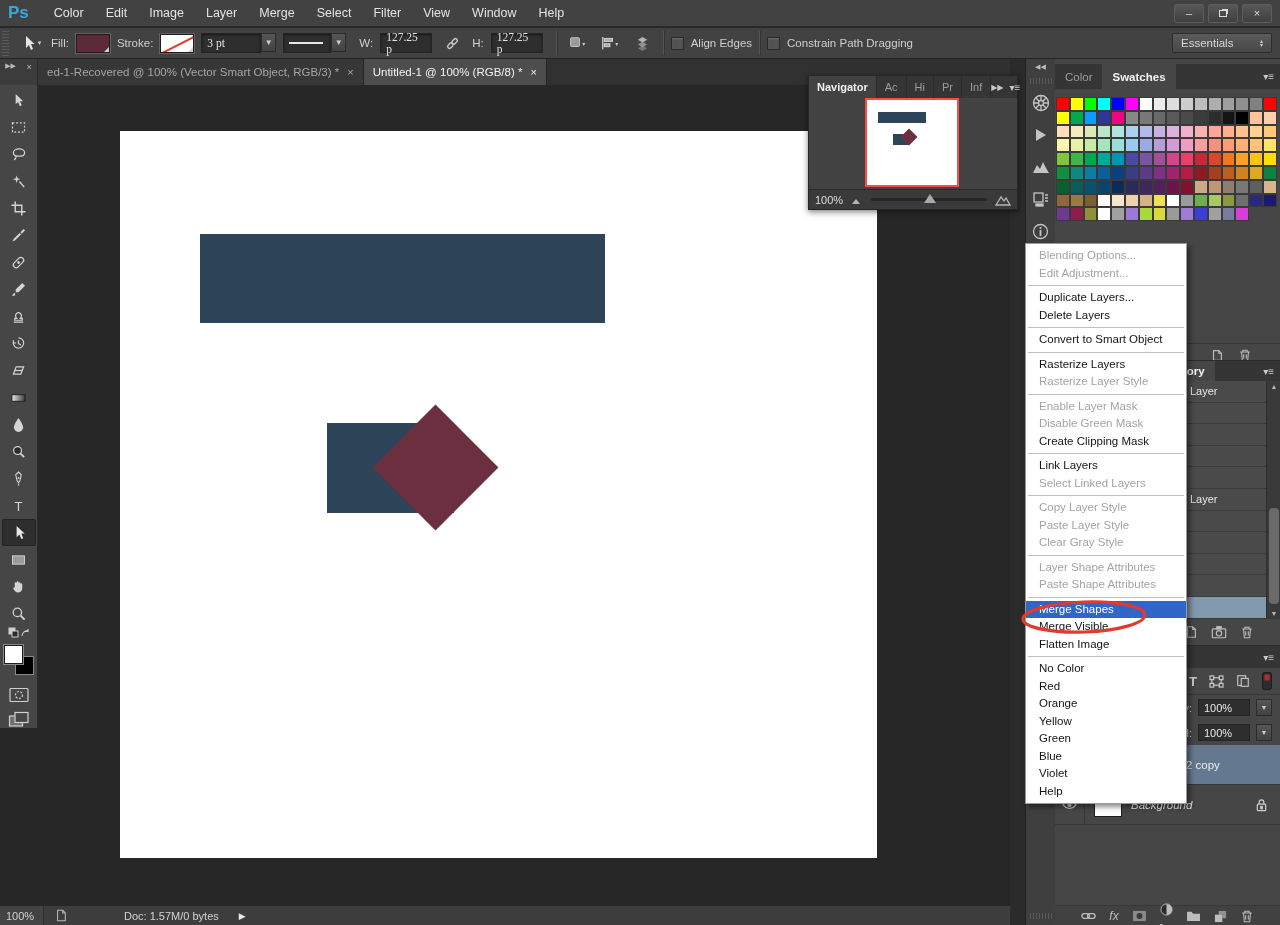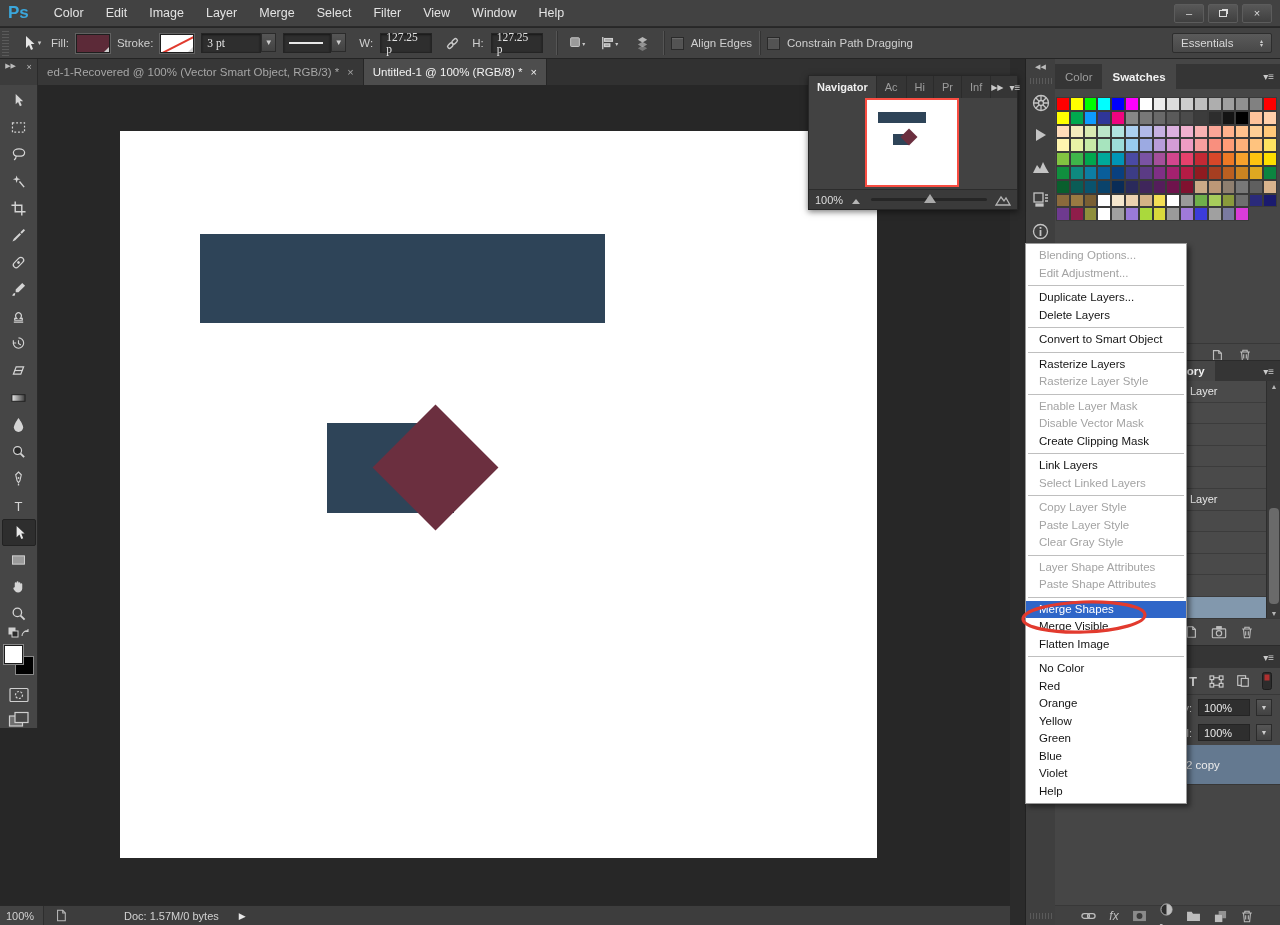--- a/index.html
+++ b/index.html
@@ -761,20 +761,37 @@
               <svg width="14" height="12" viewBox="0 0 14 12" style="position:absolute;right:1px;bottom:1px;">
                 <rect x="2" y="2" width="10" height="8" fill="none" stroke="#dfe5ea" stroke-width="1.1"></rect>
                 <rect x="0.5" y="0.5" width="3" height="3" fill="#dfe5ea"></rect>
                 <rect x="10.5" y="0.5" width="3" height="3" fill="#dfe5ea"></rect>
                 <rect x="0.5" y="8.5" width="3" height="3" fill="#dfe5ea"></rect>
                 <rect x="10.5" y="8.5" width="3" height="3" fill="#dfe5ea"></rect>
               </svg>
             </div>
             <span class="layer-name">Rectangle 2 copy</span>
           </div>
+          <div class="layer-row">
+            <div class="eye-cell">
+              <svg width="15" height="10" viewBox="0 0 16 10">
+                <path d="M1 5 Q8 -2.5 15 5 Q8 12.5 1 5 Z" fill="none" stroke="#c9c9c9" stroke-width="1.2"></path>
+                <circle cx="8" cy="5" r="2.2" fill="#c9c9c9"></circle>
+              </svg>
+            </div>
+            <div class="layer-thumb"></div>
+            <span class="layer-name italic">Background</span>
+            <span class="lock-cell">
+              <svg width="13" height="14" viewBox="0 0 14 15" fill="none" stroke="#cfcfcf" stroke-width="1.3">
+                <rect x="2.5" y="6.5" width="9" height="7" rx="1"></rect>
+                <path d="M4.5 6.5 V4.5 a2.5 2.5 0 0 1 5 0 V6.5"></path>
+                <rect x="6.3" y="9" width="1.5" height="2.5" fill="#cfcfcf"></rect>
+              </svg>
+            </span>
+          </div>
         </div>
     <div id="layers-footer">
       <span>
             <svg width="15" height="12" viewBox="0 0 16 12" fill="none" stroke="#bdbdbd" stroke-width="1.4">
               <rect x="1" y="3.5" width="8" height="5" rx="2.5"></rect>
               <rect x="7" y="3.5" width="8" height="5" rx="2.5"></rect>
             </svg>
           </span>
       <span style="font-style:italic;font-size:12px;">fx</span>
       <span>
@@ -813,21 +830,21 @@
       <div class="cm-sep"></div>
       <div class="cm-item">Duplicate Layers...</div>
       <div class="cm-item">Delete Layers</div>
       <div class="cm-sep"></div>
       <div class="cm-item">Convert to Smart Object</div>
       <div class="cm-sep"></div>
       <div class="cm-item">Rasterize Layers</div>
       <div class="cm-item disabled">Rasterize Layer Style</div>
       <div class="cm-sep"></div>
       <div class="cm-item disabled">Enable Layer Mask</div>
-      <div class="cm-item disabled">Disable Vector Mask</div>
+      <div class="cm-item disabled">Disable Green Mask</div>
       <div class="cm-item">Create Clipping Mask</div>
       <div class="cm-sep"></div>
       <div class="cm-item">Link Layers</div>
       <div class="cm-item disabled">Select Linked Layers</div>
       <div class="cm-sep"></div>
       <div class="cm-item disabled">Copy Layer Style</div>
       <div class="cm-item disabled">Paste Layer Style</div>
       <div class="cm-item disabled">Clear Gray Style</div>
       <div class="cm-sep"></div>
       <div class="cm-item disabled">Layer Shape Attributes</div>

